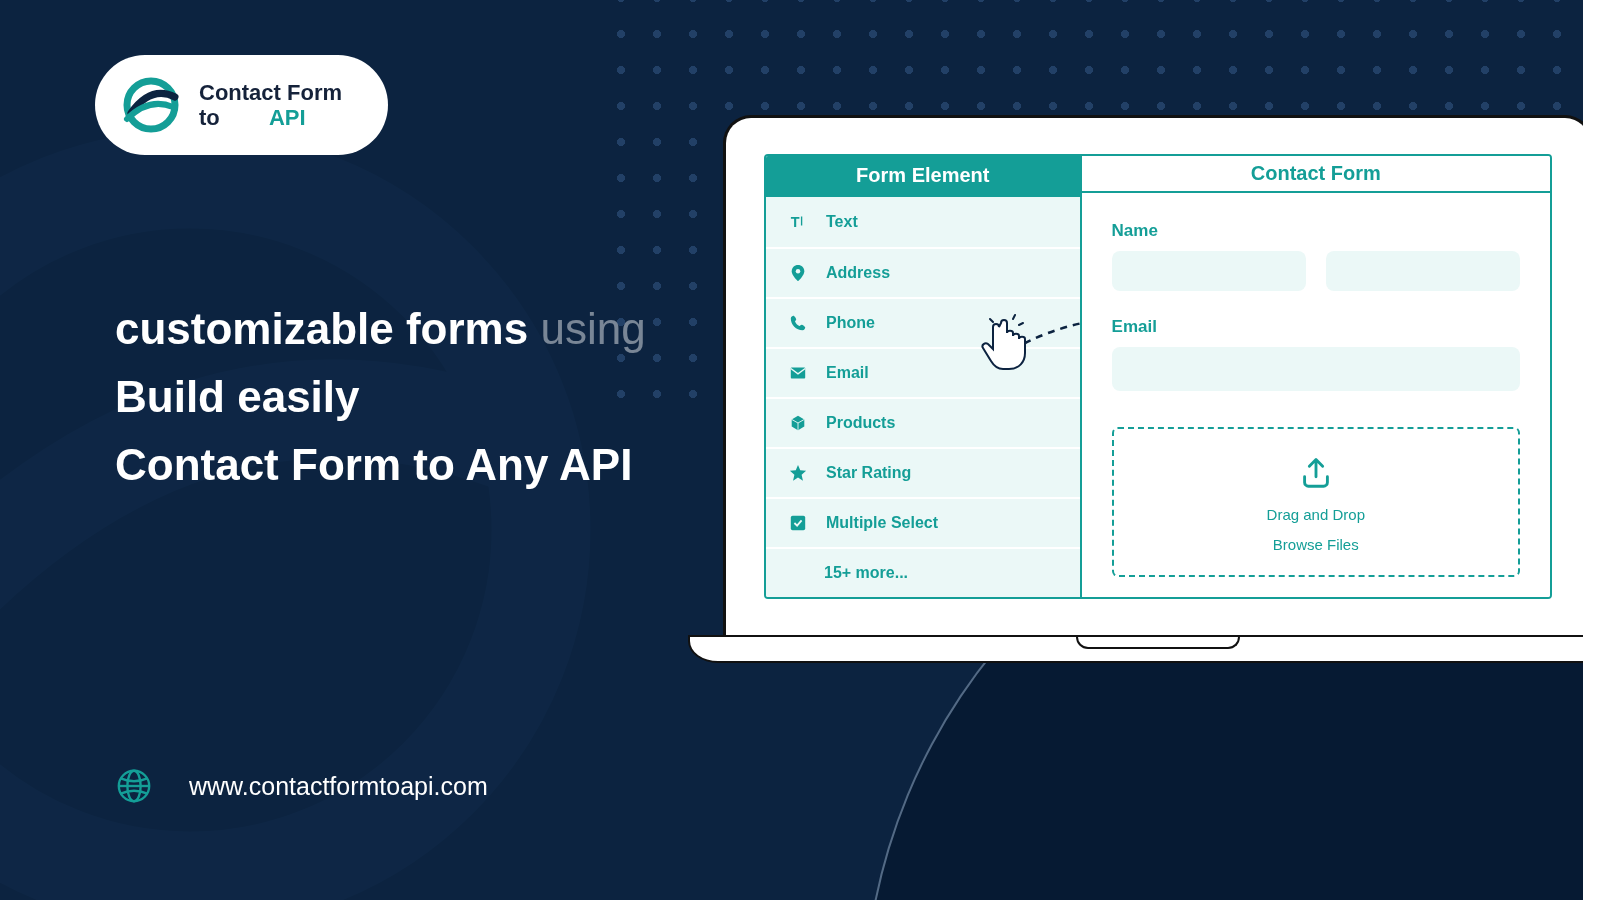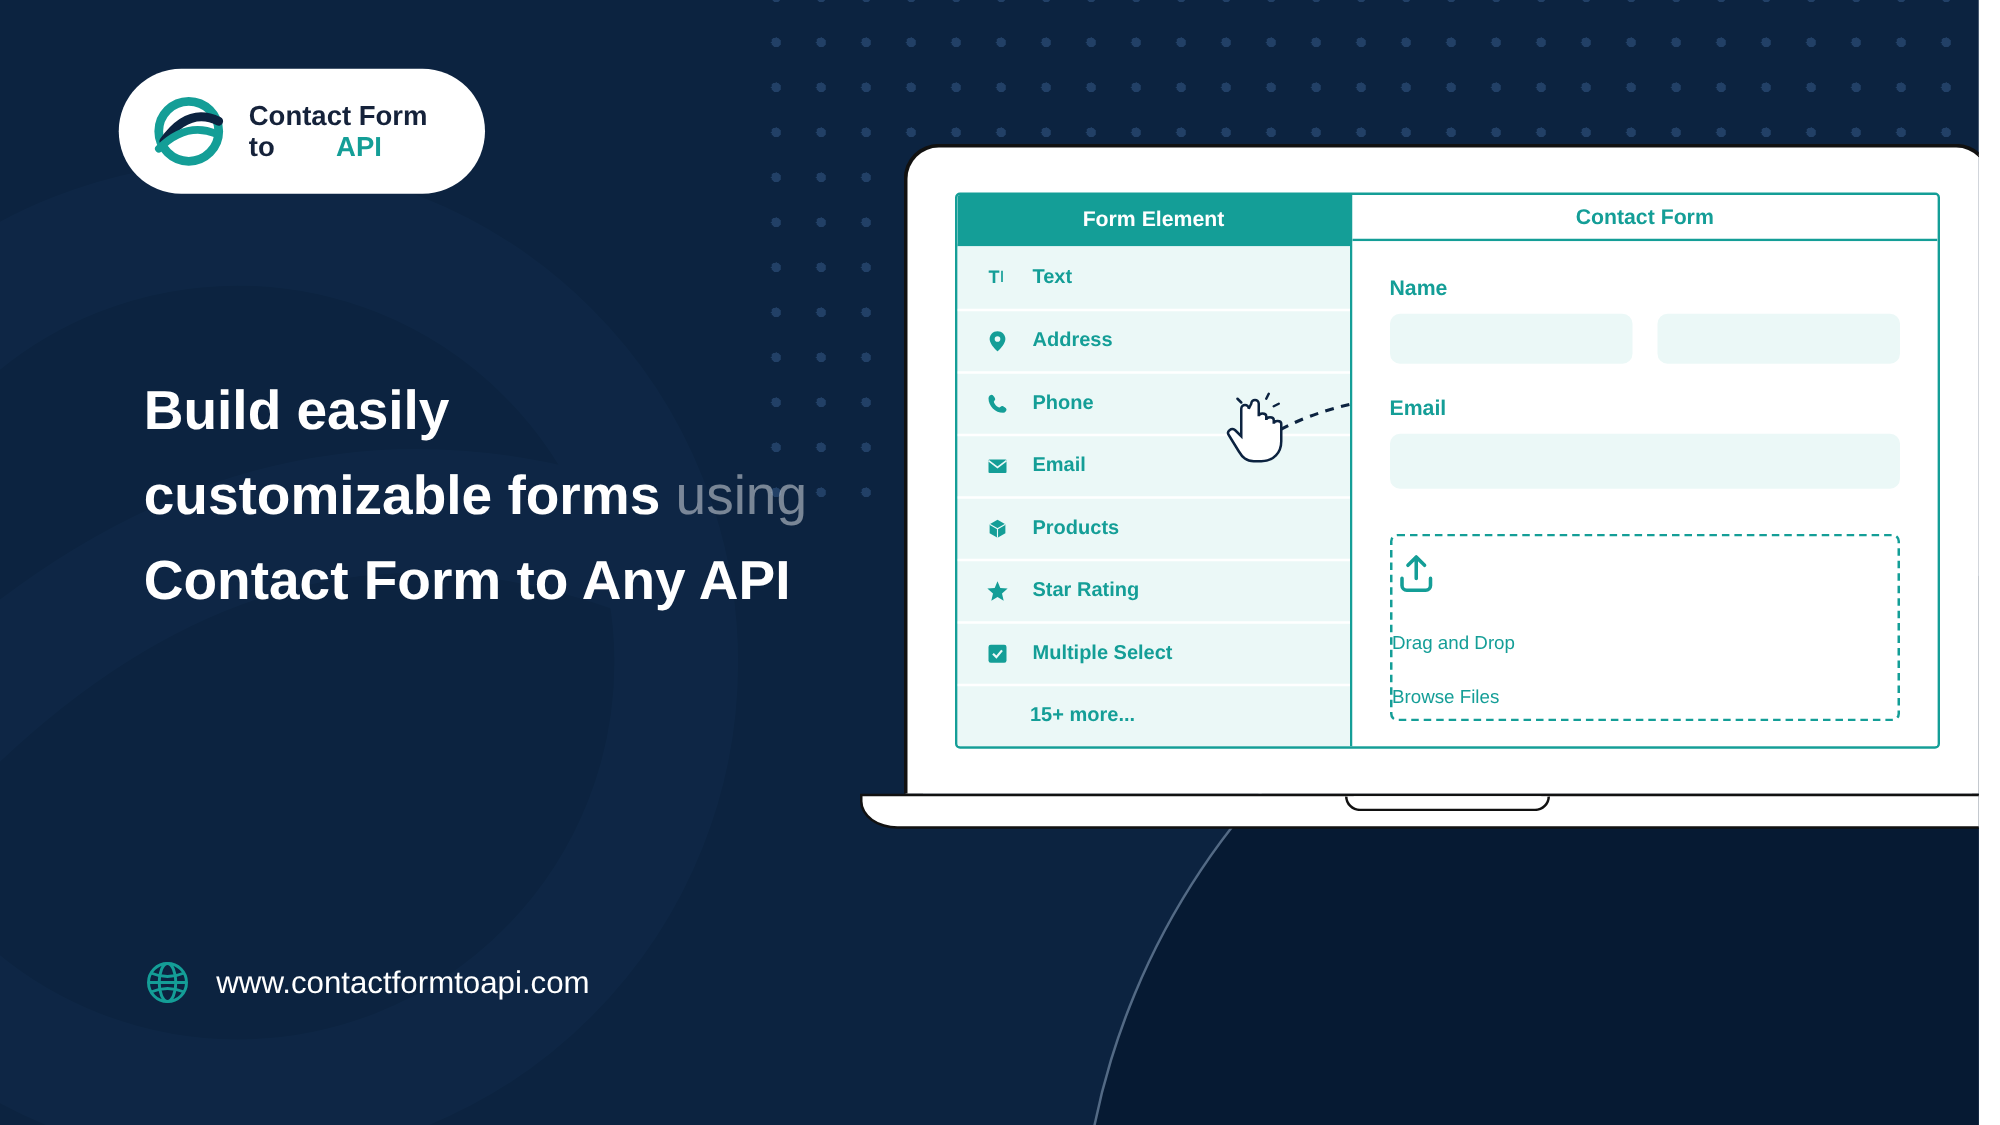--- a/index.html
+++ b/index.html
@@ -47,21 +47,21 @@
     color:var(--white);font-weight:600;
     font-size:44px;line-height:1.55;
     max-width:600px;
   }
   .headline .muted{
     color:rgba(255,255,255,0.45);font-weight:500;
   }
 
   .url-row{
     position:absolute;left:115px;bottom:95px;
-    display:flex;align-items:center;gap:20px;color:var(--white);
+    display:flex;align-items:center;gap:36px;color:var(--white);
     font-size:25px;font-weight:500;
   }
   .globe{
     width:38px;height:38px;
   }
 
   
   .laptop{
     position:absolute;right:-10px;top:115px;
     width:870px;
@@ -88,21 +88,21 @@
   .builder{
     border:2px solid var(--teal);
     border-radius:4px;
     display:flex;height:100%;overflow:hidden;
     background:var(--white);
   }
   .panel-left{width:40%;display:flex;flex-direction:column;}
   .panel-right{width:60%;display:flex;flex-direction:column;border-left:2px solid var(--teal);}
   .panel-head{
     height:48px;display:flex;align-items:center;justify-content:center;
-    font-weight:600;font-size:17px;
+    font-weight:600;font-size:20px;
     border-bottom:2px solid var(--teal);
   }
   .panel-left .panel-head{background:var(--teal);color:var(--white);}
   .panel-right .panel-head{color:var(--teal);background:var(--white);}
   .elements{display:flex;flex-direction:column;background:var(--form-bg);}
   .el-item{
     display:flex;align-items:center;gap:18px;
     padding:0 22px;height:50px;font-size:16px;color:var(--teal);
     font-weight:600;position:relative;
   }
@@ -111,22 +111,22 @@
   .el-more{padding-left:58px;font-weight:600;}
 
   .contact-body{padding:28px 30px 20px 30px;flex:1;background:var(--white);position:relative;}
   .field-label{color:var(--teal);font-size:17px;font-weight:600;margin-bottom:10px;}
   .name-row{display:flex;gap:20px;margin-bottom:26px;}
   .input-fake{background:var(--form-bg);border-radius:8px;height:40px;flex:1;}
   .email-label{margin-bottom:10px;}
   .email-input{height:44px;margin-bottom:36px;}
   .dropzone{
     border:2px dashed var(--teal);border-radius:6px;
-    height:150px;display:flex;flex-direction:column;justify-content:center;
-    gap:26px;color:var(--teal);font-size:15px;font-weight:500;
+    height:150px;display:flex;flex-direction:column;align-items:center;justify-content:center;
+    gap:13px;color:var(--teal);font-size:15px;font-weight:500;
   }
 
   
   .arrow-path{
     position:absolute;left:285px;top:190px;width:200px;height:60px;pointer-events:none;
   }
   .hand{
     position:absolute;left:256px;top:198px;width:54px;height:60px;pointer-events:none;
   }
 
@@ -159,24 +159,24 @@
     </span>
     <div class="logo-text">
       <div class="l1">Contact Form</div>
       <div class="l2">
         <span>to </span><span class="api">API</span>
       </div>
     </div>
   </div>
 
   <div class="headline">
-    <div><span>Build easily</span></div>
     <div>
       <span>customizable forms</span><span class="muted"> using</span>
     </div>
+    <div><span>Build easily</span></div>
     <div><span>Contact Form to Any API</span></div>
   </div>
 
   <div class="url-row">
     <span class="globe">
       <svg viewBox="0 0 40 40" width="38" height="38">
         <circle cx="20" cy="20" r="16" fill="none" stroke="#149e97" stroke-width="2.5"></circle>
         <ellipse cx="20" cy="20" rx="7" ry="16" fill="none" stroke="#149e97" stroke-width="2.5"></ellipse>
         <line x1="4" y1="20" x2="36" y2="20" stroke="#149e97" stroke-width="2.5"></line>
         <path d="M6 12 Q20 18 34 12" fill="none" stroke="#149e97" stroke-width="2.5"></path>

